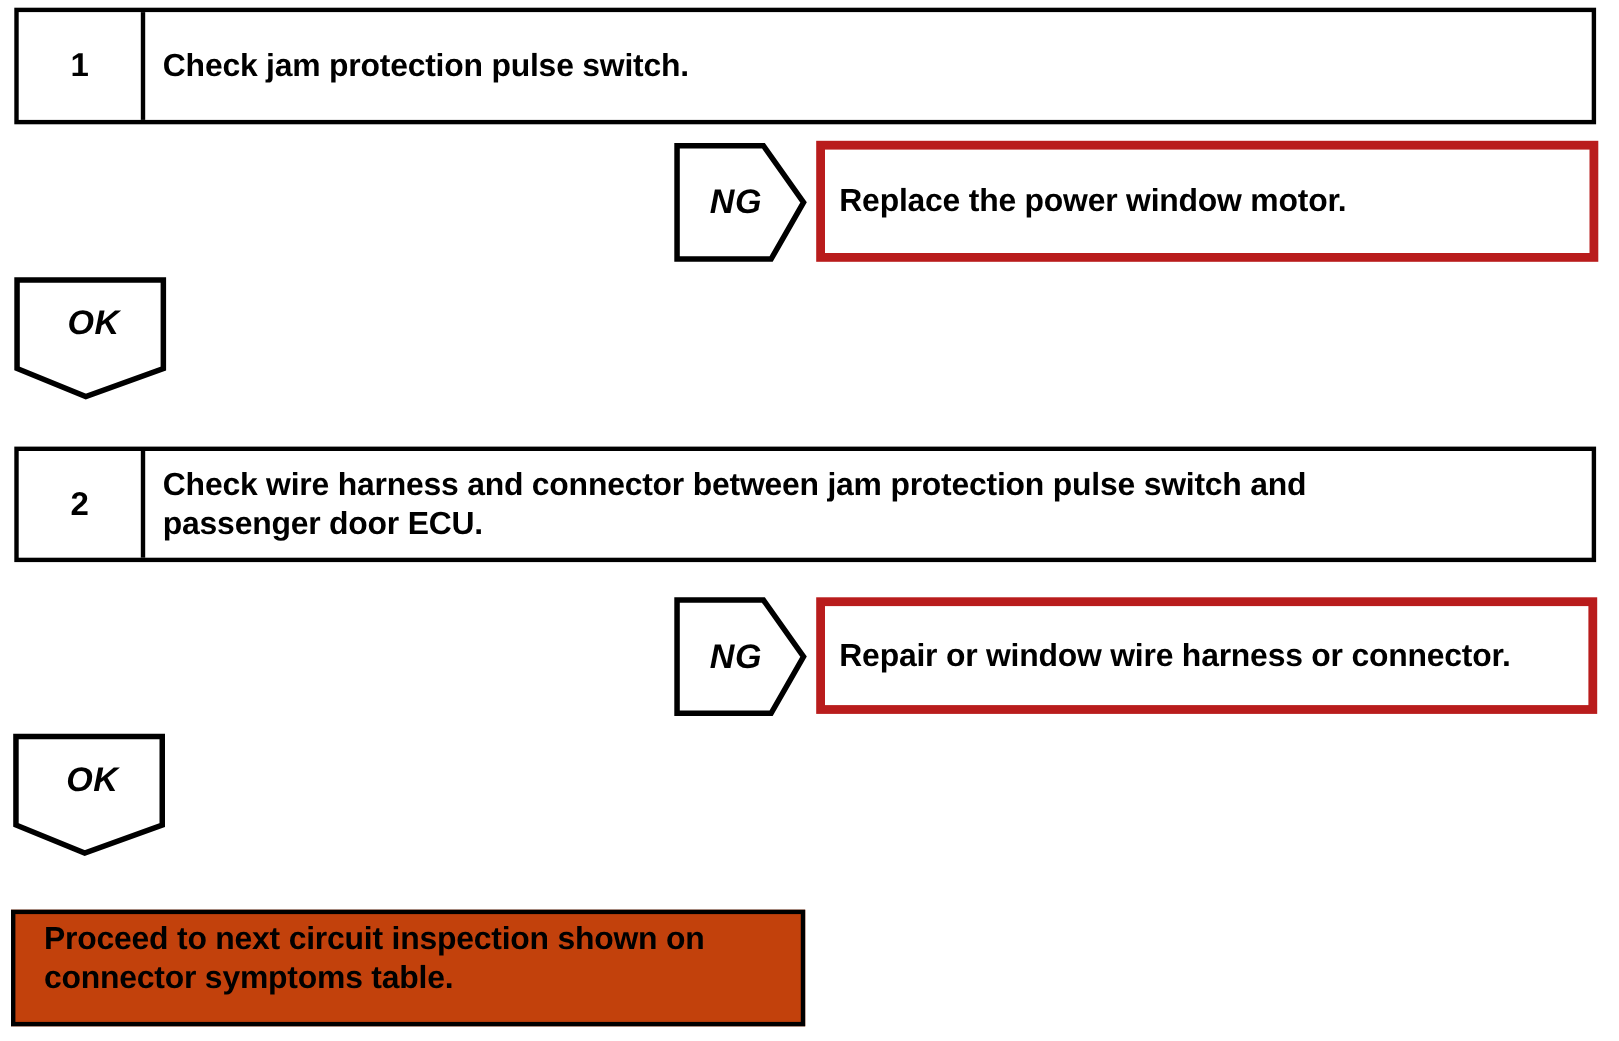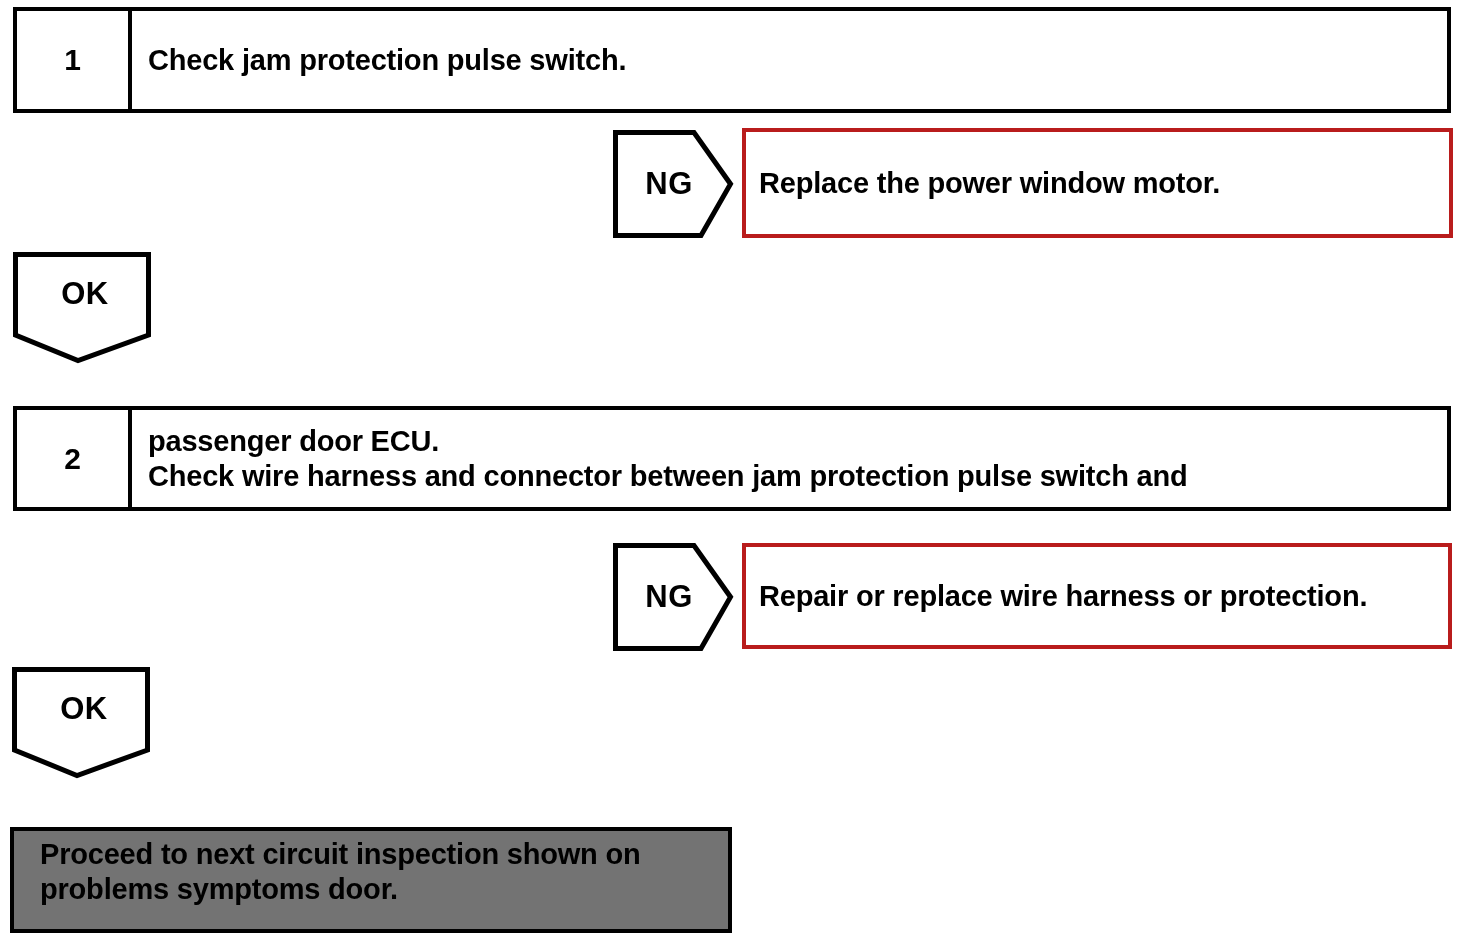--- a/index.html
+++ b/index.html
@@ -43,42 +43,43 @@
     padding-left: 16px;
     font-size: 29px;
     line-height: 35px;
     letter-spacing: -0.2px;
   }
 
   
   .result-box {
     position: absolute;
     box-sizing: border-box;
-    border: 4px solid #b91c1c;
+    border: 8px solid #b91c1c;
     background: #fff;
     display: flex;
     align-items: center;
     padding-left: 13px;
     font-size: 29px;
     letter-spacing: -0.2px;
   }
   .terminal-box {
     position: absolute;
     box-sizing: border-box;
     border: 4px solid #000;
-    background: #737373;
+    background: #c2410c;
     padding: 6px 10px 0 26px;
     font-size: 29px;
     line-height: 35px;
     letter-spacing: -0.2px;
   }
 
   
   .connector {
     position: absolute;
+    font-style: italic;
   }
   .connector svg {
     position: absolute;
     left: 0;
     top: 0;
     overflow: visible;
   }
   .connector .tag {
     position: absolute;
     display: flex;
@@ -116,41 +117,41 @@
   <div class="connector" style="left:13px; top:252px; width:138px; height:113px;">
     <svg width="138" height="113" viewBox="0 0 138 113">
       <polygon points="2.5,2.5 135.5,2.5 135.5,83 65,108.5 2.5,83" fill="#ffffff" stroke="#000000" stroke-width="5" stroke-linejoin="miter"></polygon>
     </svg>
     <span class="tag ok-tag">OK</span>
   </div>
 
   <div class="step-box" style="left:13px; top:406px; width:1438px; height:105px;">
     <div class="step-num">2</div>
     <div class="step-text">
+      <div>Check wire harness and connector between jam protection pulse switch and</div>
       <div>passenger door ECU.</div>
-      <div>Check wire harness and connector between jam protection pulse switch and</div>
     </div>
   </div>
 
   <div class="connector" style="left:613px; top:543px; width:122px; height:108px;">
     <svg width="122" height="108" viewBox="0 0 122 108">
       <polygon points="2.5,2.5 81,2.5 117.5,54 88,105.5 2.5,105.5" fill="#ffffff" stroke="#000000" stroke-width="5" stroke-linejoin="miter"></polygon>
     </svg>
     <span class="tag ng-tag">NG</span>
   </div>
 
   <div class="result-box" style="left:742px; top:543px; width:710px; height:106px;">
-    <div>Repair or replace wire harness or protection.</div>
+    <div>Repair or window wire harness or connector.</div>
   </div>
 
   <div class="connector" style="left:12px; top:667px; width:138px; height:113px;">
     <svg width="138" height="113" viewBox="0 0 138 113">
       <polygon points="2.5,2.5 135.5,2.5 135.5,83 65,108.5 2.5,83" fill="#ffffff" stroke="#000000" stroke-width="5" stroke-linejoin="miter"></polygon>
     </svg>
     <span class="tag ok-tag">OK</span>
   </div>
 
   <div class="terminal-box" style="left:10px; top:827px; width:722px; height:106px;">
     <div>Proceed to next circuit inspection shown on</div>
-    <div>problems symptoms door.</div>
+    <div>connector symptoms table.</div>
   </div>
 
 </div>
 
 </body></html>

